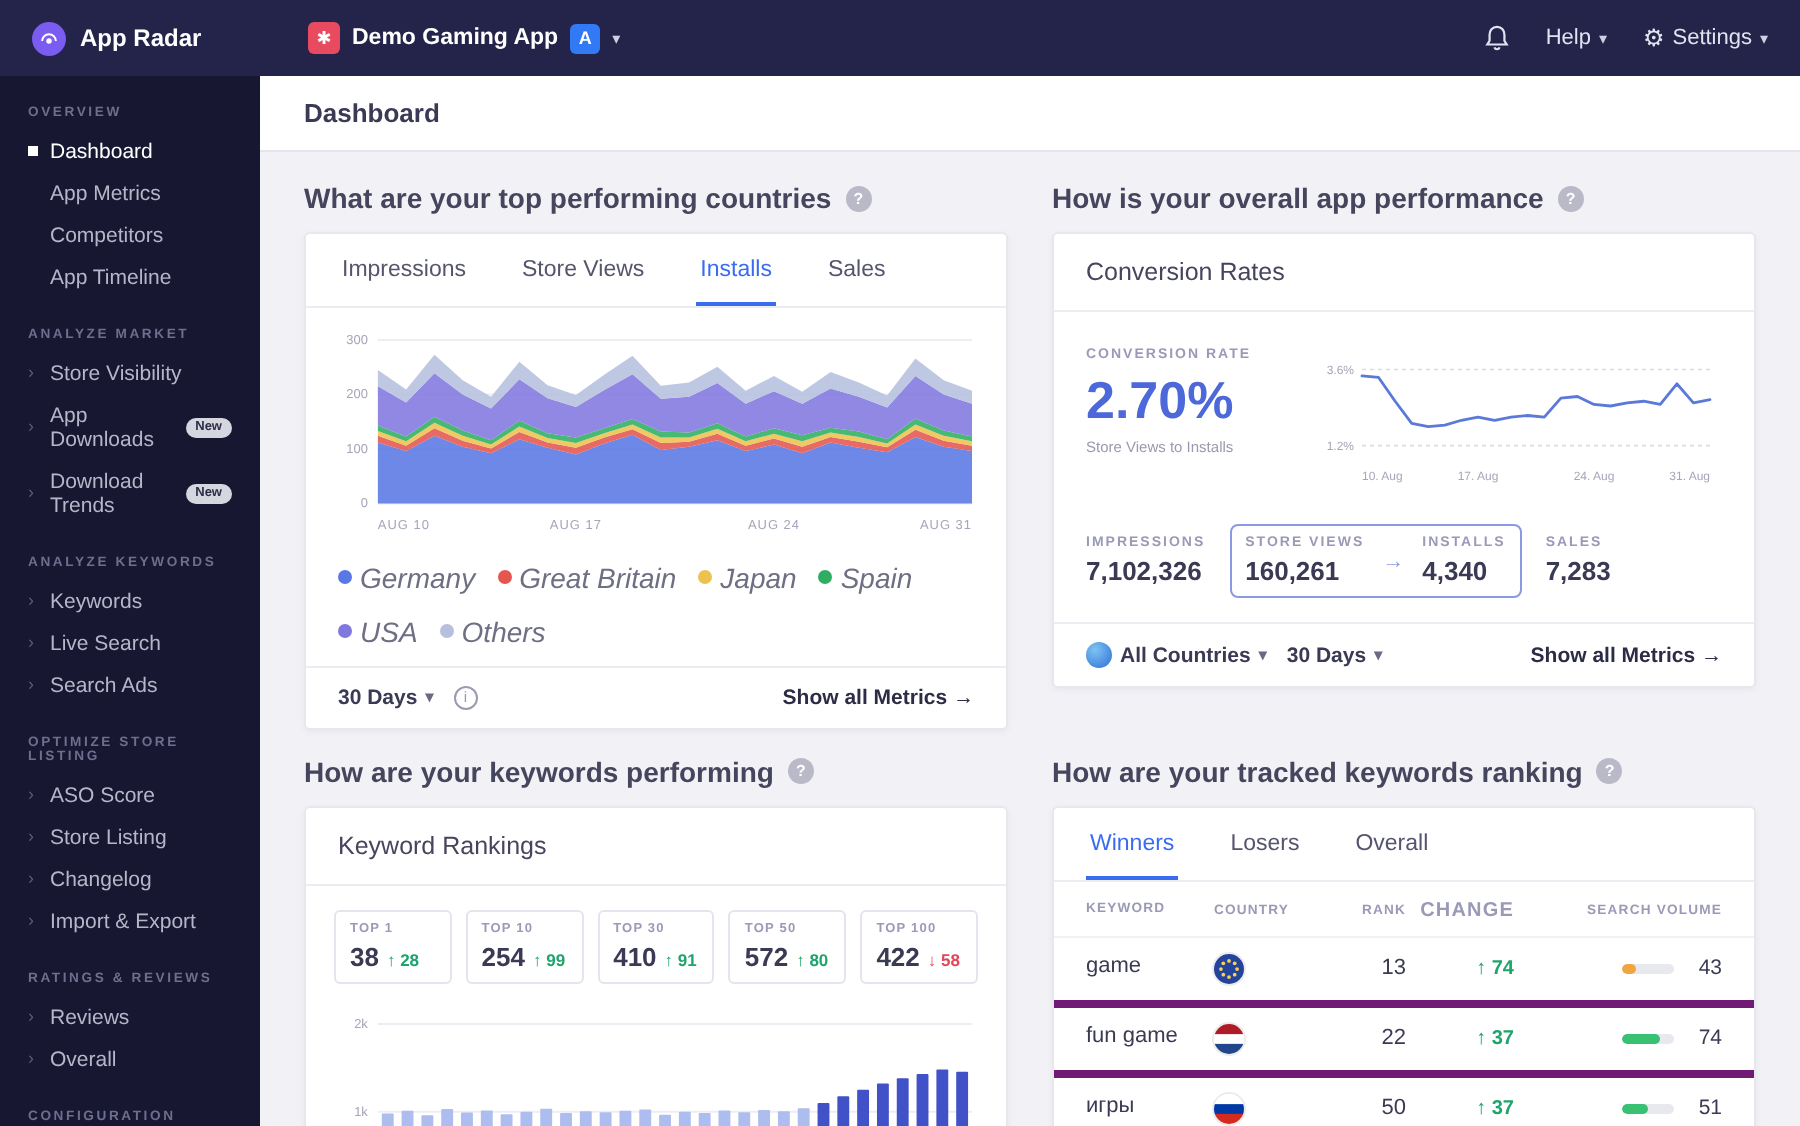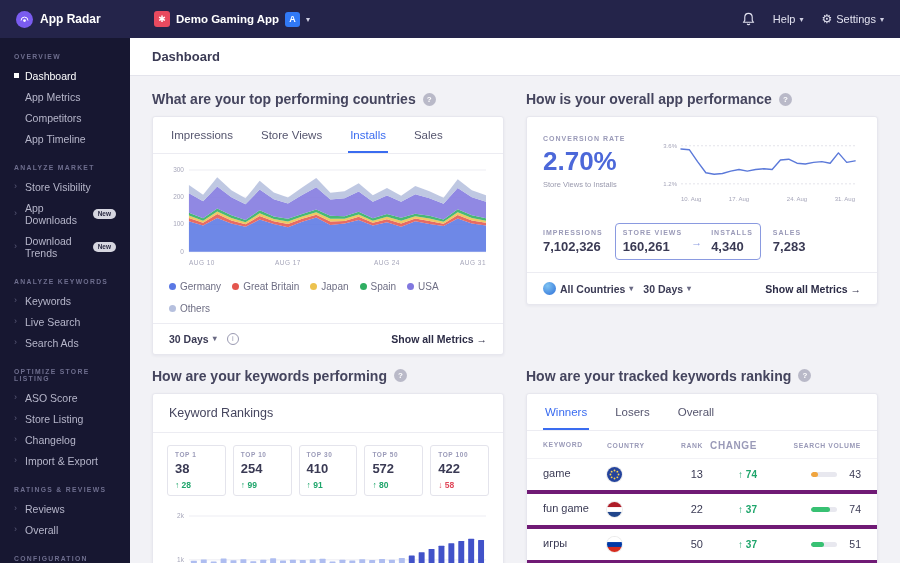--- a/index.html
+++ b/index.html
@@ -49,21 +49,21 @@
   .q-icon { width:13px; height:13px; border-radius:50%; background:#b9b9c8; color:#fff; font-size:8px; font-weight:bold;
     display:inline-flex; align-items:center; justify-content:center; cursor:pointer; }
   .card { background:#fff; border:1px solid #e7e7ee; border-radius:3px; box-shadow:0 1px 3px rgba(40,40,80,.06); }
 
   .tabs { display:flex; gap:24px; padding:0 16px; border-bottom:1px solid #ececf2; }
   .tab { padding:12px 2px 10px; font-size:11.5px; color:#55556e; cursor:pointer; border-bottom:2px solid transparent; }
   .tab.active { color:#3a6cf0; border-bottom-color:#3a6cf0; }
 
   .chart-wrap { padding:8px 10px 0; }
   #area-chart, #bar-chart { width:100%; display:block; }
-  .legend { display:flex; align-items:center; gap:11px; padding:3px 16px 9px; font-size:10px; color:#6e6e84; flex-wrap:wrap; }
+  .legend { display:flex; align-items:center; gap:11px; padding:3px 16px 9px; font-size:14px; color:#6e6e84; flex-wrap:wrap;font-style:italic; }
   .legend-item { display:inline-flex; align-items:center; }
   .dot { width:7px; height:7px; border-radius:50%; display:inline-block; margin-right:4px; }
 
   .card-footer { display:flex; align-items:center; gap:10px; border-top:1px solid #ececf2; padding:9px 16px;
     font-size:10.5px; font-weight:bold; color:#3a3a54; }
   .period { display:inline-flex; align-items:center; gap:4px; cursor:pointer; }
   .info-icon { width:12px; height:12px; border-radius:50%; border:1px solid #9a9ab2; color:#9a9ab2; font-size:7.5px;
     display:inline-flex; align-items:center; justify-content:center; font-weight:normal; cursor:pointer; }
   .footer-link { margin-left:auto; color:#2c2c46; cursor:pointer; }
   .globe { width:13px; height:13px; border-radius:50%; background:radial-gradient(circle at 35% 30%, #7ec3f2, #2e6fd8);
@@ -79,21 +79,21 @@
   #line-chart { width:206px; flex:0 0 206px; }
 
   .metrics-row { display:flex; align-items:center; gap:12px; padding:4px 16px 12px; }
   .metric-value { font-size:13px; font-weight:bold; color:#3a3a54; margin-top:3px; }
   .metric-box { display:flex; align-items:center; gap:9px; border:1px solid #8a9ae0; border-radius:4px; padding:5px 7px; }
   .m-arrow { color:#8a9ae0; font-size:11px; }
 
   .stats-row { display:flex; gap:7px; padding:12px 14px 6px; }
   .stat-box { flex:1; border:1px solid #e4e4ec; border-radius:3px; padding:5px 7px; }
   .stat-label { font-size:6.5px; font-weight:bold; letter-spacing:.6px; color:#9a9ab8; }
-  .stat-line { display:flex; align-items:baseline; gap:4px; margin-top:3px;flex-direction:column; }
+  .stat-line { display:flex; align-items:baseline; gap:4px; margin-top:3px; }
   .stat-value { font-size:13px; font-weight:bold; color:#3a3a54; }
   .stat-change { font-size:8.5px; font-weight:bold; }
   .up { color:#1ea56b; } .down { color:#e0485a; }
 
   .thead { display:flex; align-items:center; padding:9px 16px 7px; font-size:6.8px; font-weight:bold;
     letter-spacing:.6px; color:#9a9ab8; border-bottom:1px solid #f2f2f6; }
   .trow { display:flex; align-items:center; padding:8px 16px; font-size:11px; color:#3a3a54;
     border-bottom:4px solid #701a75; }
   .col-kw { flex:0 0 64px; line-height:1.25; }
   .col-country { flex:0 0 56px; display:flex; }
@@ -281,20 +281,21 @@
         </div>
       </div>
     </section>
 
     <section>
       <div class="section-heading">
         <span>How is your overall app performance</span>
         <span class="q-icon">?</span>
       </div>
       <div class="card">
+        <div class="card-title">Conversion Rates</div>
         <div class="perf-body">
           <div class="conv-block">
             <div class="caps-label">CONVERSION RATE</div>
             <div class="conv-value">2.70%</div>
             <div class="conv-sub">Store Views to Installs</div>
           </div>
           <svg id="line-chart" viewBox="0 0 206 84">
               <line x1="26" y1="14.758620689655167" x2="200" y2="14.758620689655167" stroke="#dcdce4" stroke-width="0.8" stroke-dasharray="2,2"></line>
               <text x="22" y="16.758620689655167" text-anchor="end" font-size="6" fill="#a6a6ba">3.6%</text>
               <line x1="26" y1="52.827586206896555" x2="200" y2="52.827586206896555" stroke="#dcdce4" stroke-width="0.8" stroke-dasharray="2,2"></line>

